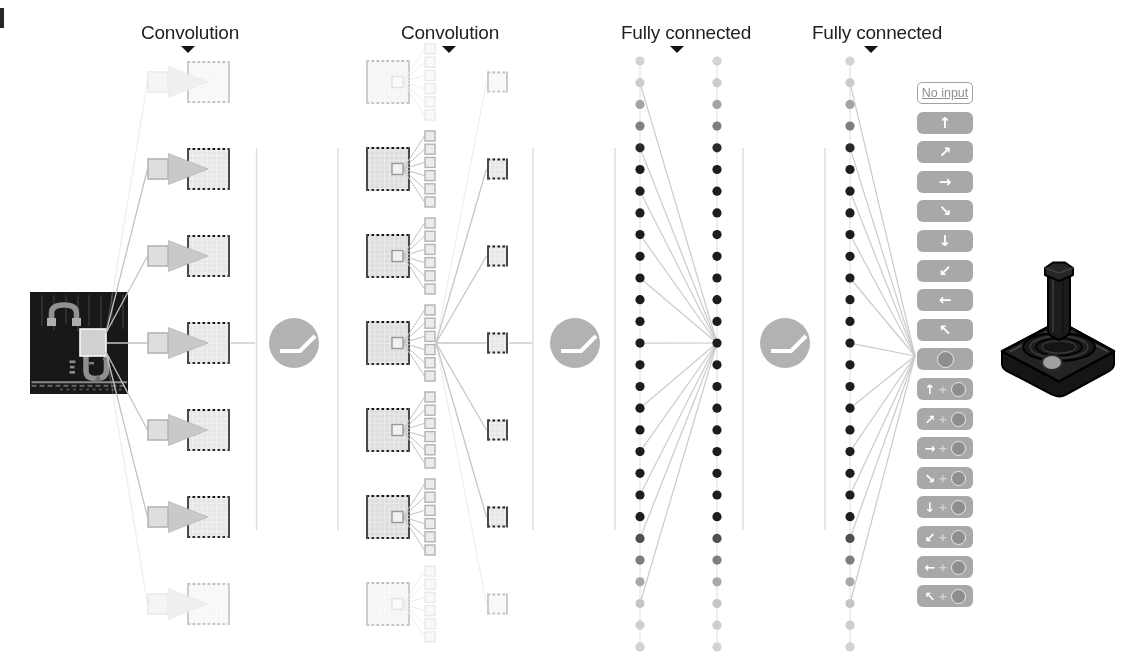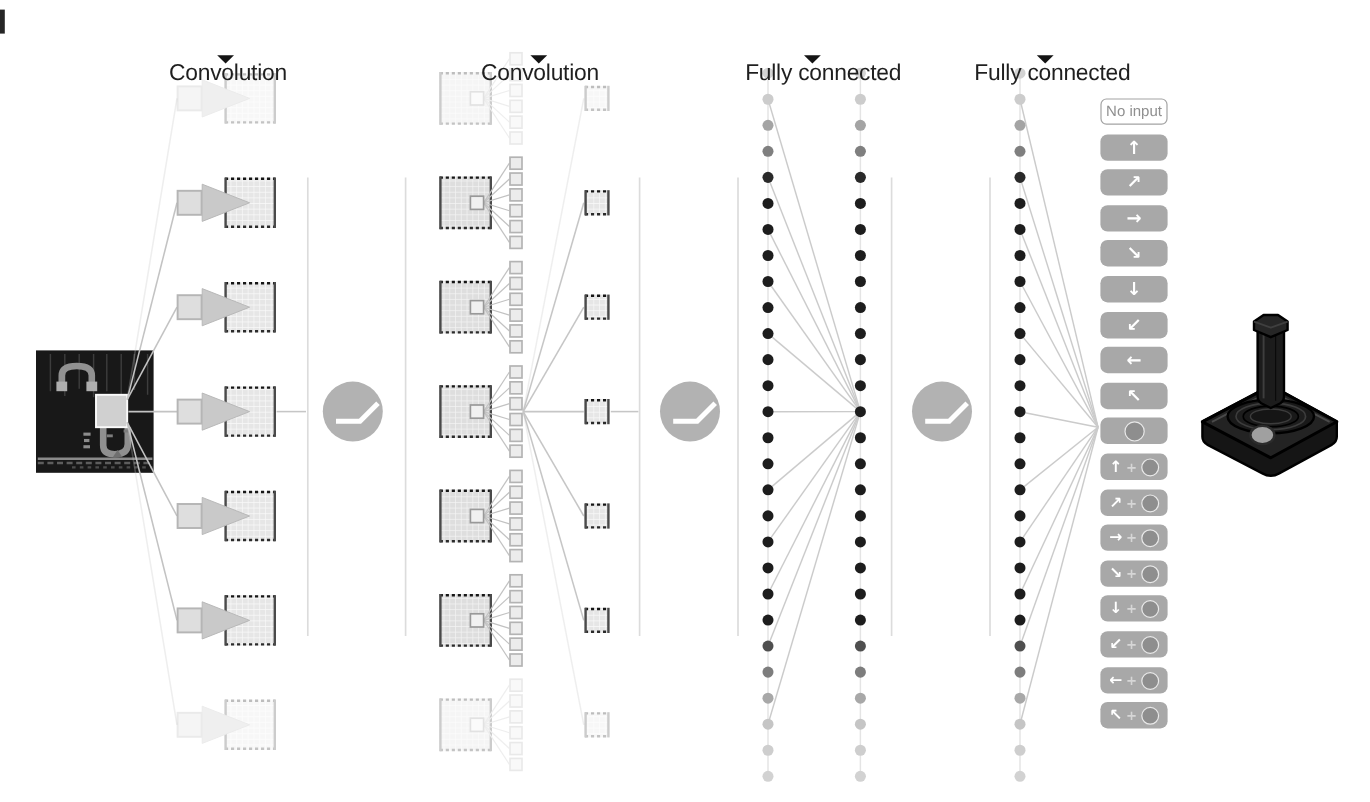--- a/index.html
+++ b/index.html
@@ -1,29 +1,29 @@
 <!DOCTYPE html>
 <html><head>
 <meta charset="utf-8">
 <style>
   html,body{margin:0;padding:0;background:#fff;}
   #stage{position:relative;width:1142px;height:668px;background:#fff;overflow:hidden;
          font-family:"Liberation Sans",sans-serif;}
   #net{position:absolute;left:0;top:0;}
   .stage-label{position:absolute;top:23px;transform:translateX(-50%);
-               font-size:19px;line-height:1.1;color:#1f1f1f;letter-spacing:-0.2px;white-space:nowrap;margin-top:29px;}
+               font-size:19px;line-height:1.1;color:#1f1f1f;letter-spacing:-0.2px;white-space:nowrap;}
   .tri{position:absolute;top:46px;transform:translateX(-50%);width:0;height:0;
        border-left:7.5px solid transparent;border-right:7.5px solid transparent;
        border-top:7px solid #141414;}
   #actions{position:absolute;left:0;top:0;}
   .abtn{position:absolute;left:917px;width:56px;height:22px;border-radius:6px;
         background:#a8a8a8;display:flex;align-items:center;justify-content:center;
         gap:3px;box-sizing:border-box;font-family:"DejaVu Sans",sans-serif;}
   .abtn.none{background:#fff;border:1.6px solid #a3a3a3;border-radius:5px;}
-  .abtn .lbl{color:#8f8f8f;font-size:12.5px;font-family:"Liberation Sans",sans-serif;}
+  .abtn .lbl{color:#8f8f8f;font-size:12.5px;font-family:"Liberation Sans",sans-serif;text-decoration:underline;}
   .arrow{color:#fff;font-weight:bold;font-size:15px;line-height:1;}
   .arrow.small{font-size:13px;}
   .plus{color:#d6d6d6;font-size:11px;font-weight:bold;line-height:1;}
   .fire-dot{width:13px;height:13px;border-radius:50%;background:#8e8e8e;
             border:1.6px solid #e9e9e9;box-sizing:content-box;}
   .fire-dot.big{width:15px;height:15px;}
   #corner-artifact{position:absolute;left:0;top:8px;width:4px;height:20px;background:#000;opacity:.85;}
 </style>
 </head>
 <body>

